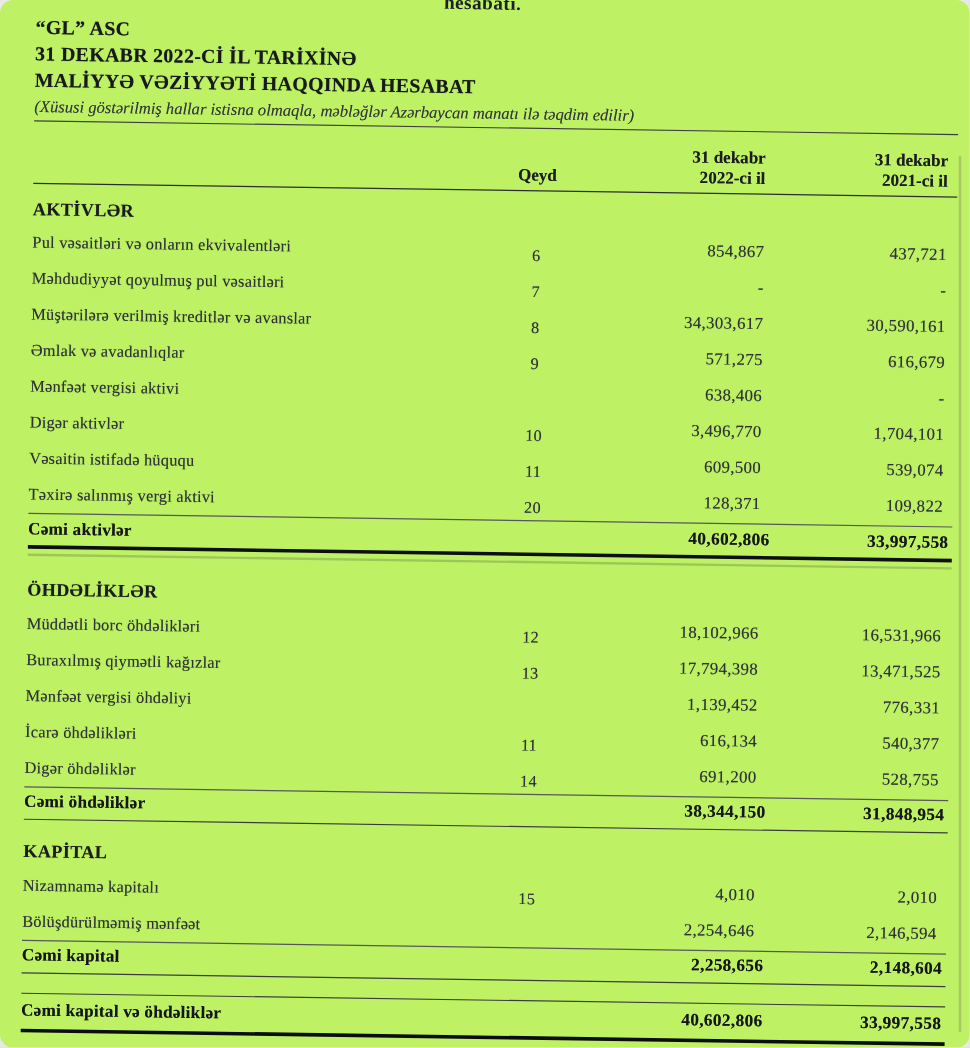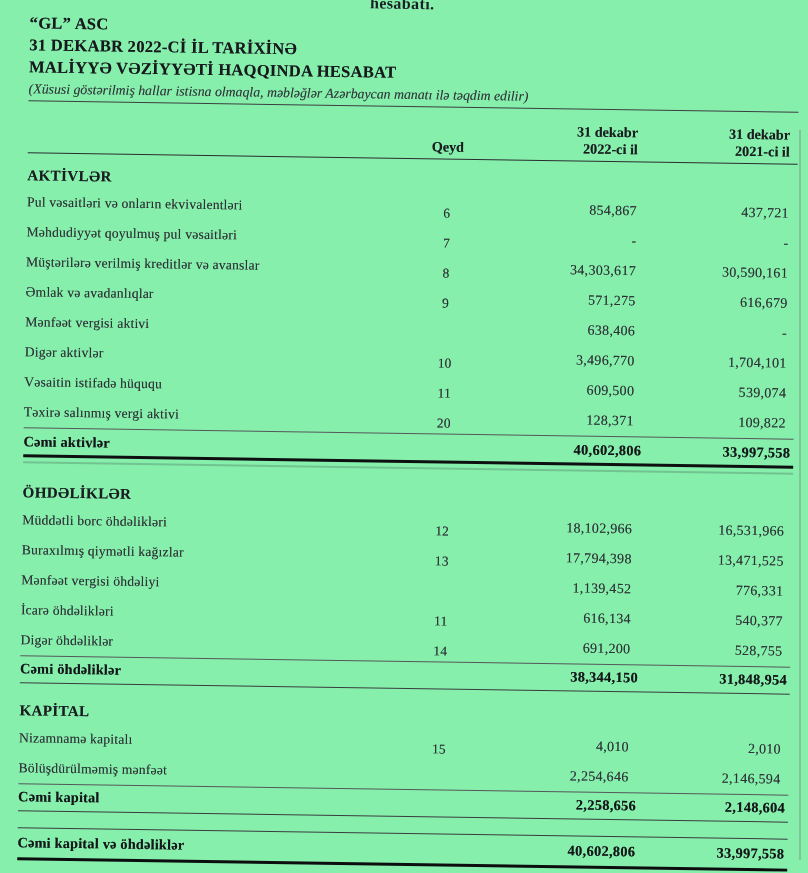--- a/index.html
+++ b/index.html
@@ -4,24 +4,25 @@
 <style>
   html, body {
     margin: 0;
     padding: 0;
     background: #e8e8e6;
   }
   .page {
     position: relative;
     width: 808px;
     height: 873px;
-    background: #86efac;
+    background: #bef264;
     overflow: hidden;
     font-family: "Liberation Serif", "DejaVu Serif", serif;
     color: #2e3136;
+    border-radius: 11px;
   }
   
   .edge-line {
     position: absolute;
     left: 799px;
     top: 130px;
     width: 2px;
     height: 730px;
     background: rgba(120,120,115,0.35);
   }

